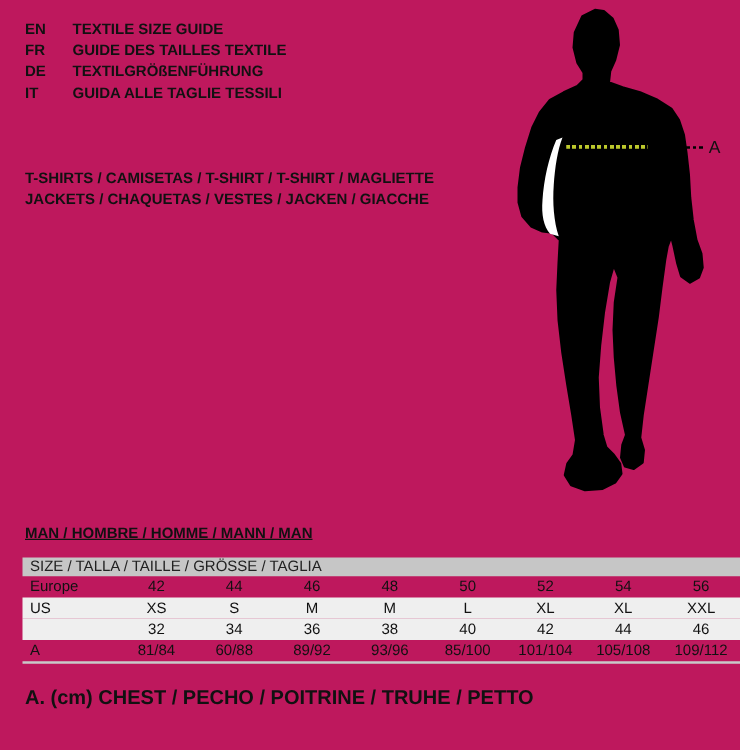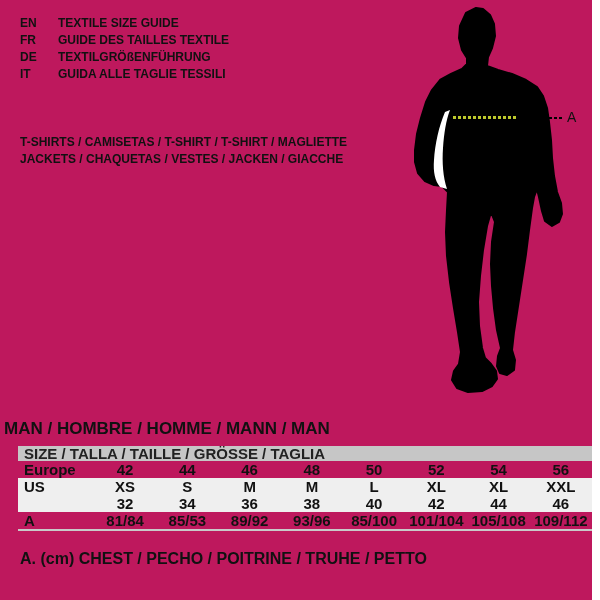--- a/index.html
+++ b/index.html
@@ -16,23 +16,23 @@
   .categories { position:absolute; left:20px; top:104px; font-size:12px; font-weight:bold; line-height:17px;margin-top:30px; }
   
   .figure-wrap { position:absolute; left:390px; top:0; width:210px; height:420px; }
   .figure-wrap svg { position:absolute; left:0; top:0; }
   .chest-line { position:absolute; left:63px; top:116px; width:65px; height:3px;
     background:repeating-linear-gradient(90deg, var(--chest,#bdc92c) 0 3px, transparent 3px 5px); }
   .measure-dashes { position:absolute; left:154px; top:117px; width:20px; height:2px;
     background:repeating-linear-gradient(90deg, #000 0 3px, transparent 3px 5px); }
   .measure-label { position:absolute; left:177px; top:109px; font-size:14px; line-height:16px; }
   
-  .section-title { position:absolute; left:4px; top:419px; font-size:17px; font-weight:bold; }
+  .section-title { position:absolute; left:20px; top:419px; font-size:12px; font-weight:bold;text-decoration:underline; }
   
-  .size-table { position:absolute; left:18px; top:446px; width:574px; font-size:15px;font-weight:bold; }
+  .size-table { position:absolute; left:18px; top:446px; width:574px; font-size:12px; }
   .thead { height:15px; line-height:15px; background:var(--header-bg,#c6c6c6); padding-left:6px; color:#222; }
   .tbody { border-bottom:2px solid var(--border,#c9c9c9); }
   .trow { display:flex; height:17px; line-height:17px; }
   .trow.band { background:var(--band-bg,#efefef); }
   .tlabel { width:70px; padding-left:6px; }
   .tcell { flex:1; text-align:center; }
   
   .footnote { position:absolute; left:20px; top:550px; font-size:16px; font-weight:bold; }
 </style>
 </head>
@@ -108,21 +108,21 @@
           <span class="tcell">36</span>
           <span class="tcell">38</span>
           <span class="tcell">40</span>
           <span class="tcell">42</span>
           <span class="tcell">44</span>
           <span class="tcell">46</span>
         </div>
         <div class="trow">
           <span class="tlabel">A</span>
           <span class="tcell">81/84</span>
-          <span class="tcell">85/53</span>
+          <span class="tcell">60/88</span>
           <span class="tcell">89/92</span>
           <span class="tcell">93/96</span>
           <span class="tcell">85/100</span>
           <span class="tcell">101/104</span>
           <span class="tcell">105/108</span>
           <span class="tcell">109/112</span>
         </div>
       </div>
   </div>
 

